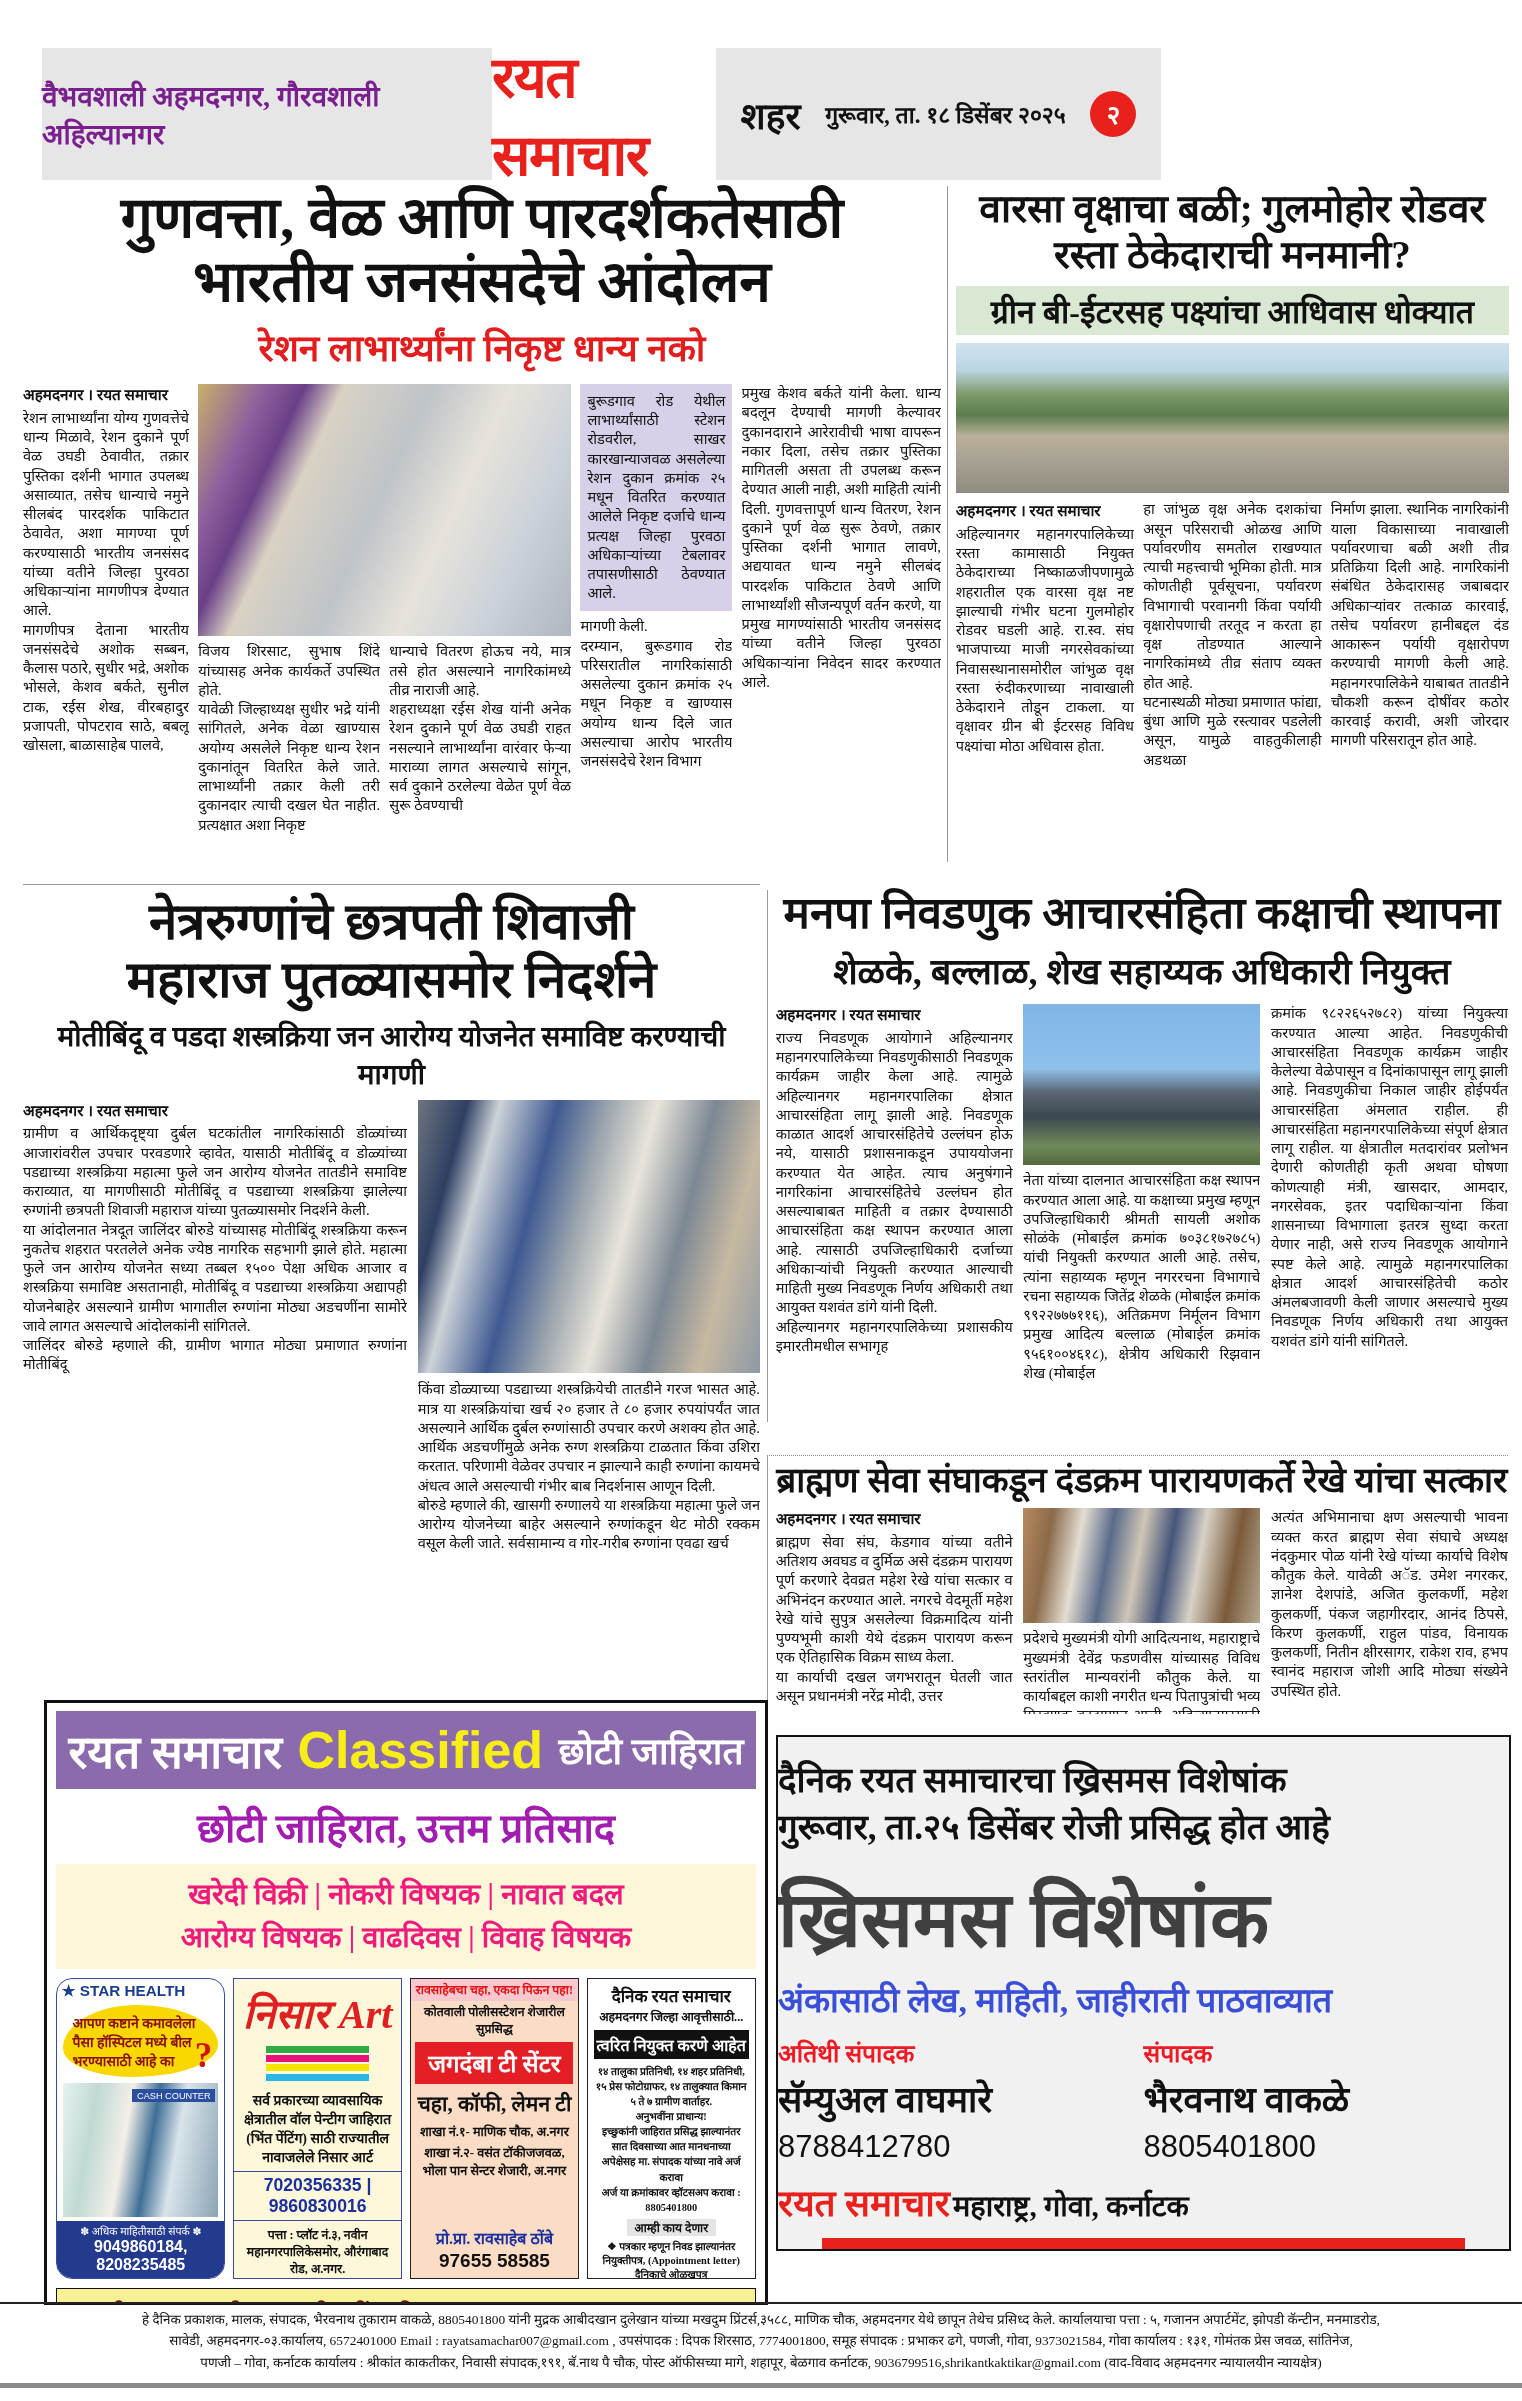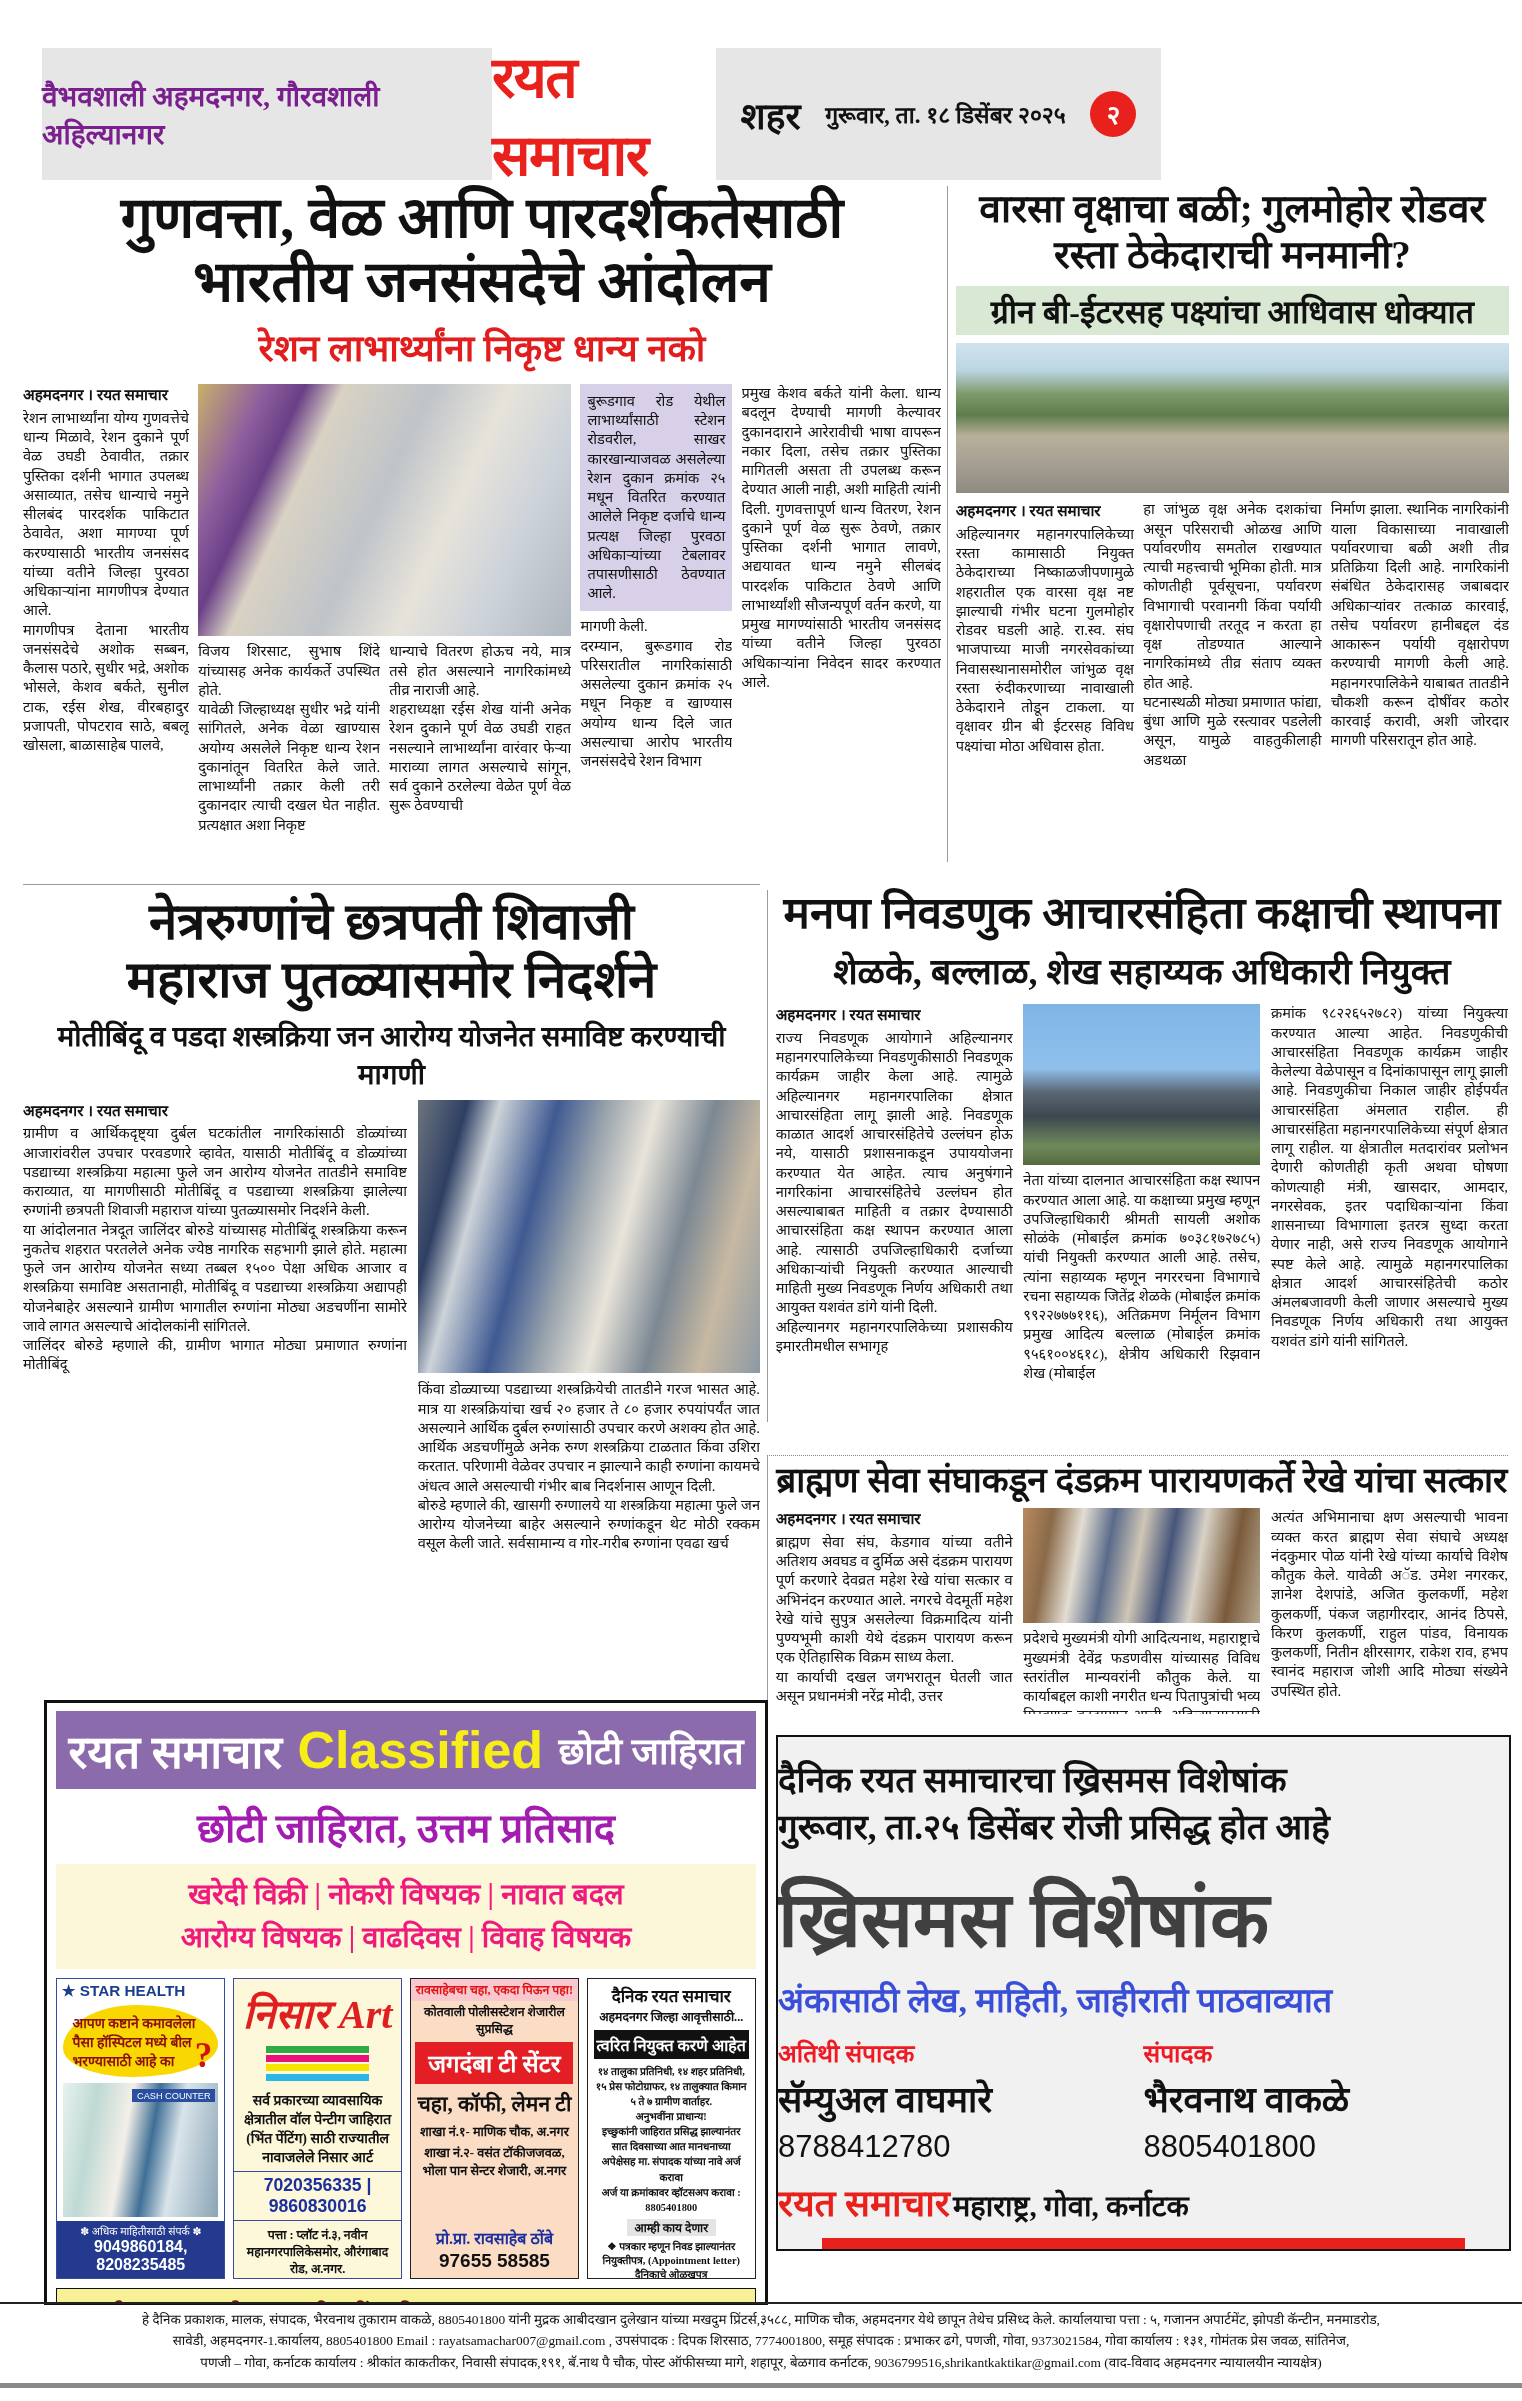--- a/index.html
+++ b/index.html
@@ -84,21 +84,21 @@
               padding:7.7px 9.2px;overflow:hidden;}
   .cl-banner{background:#8c6bad;height:78px;display:flex;align-items:center;justify-content:center;gap:15.3px;}
   .cl-brand{color:#fff;font-weight:bold;font-size:46px;}
   .cl-word{color:#f7ee17;font-weight:bold;font-size:52px;font-family:"Liberation Sans","DejaVu Sans",sans-serif;}
   .cl-small{color:#fff;font-weight:bold;font-size:37px;}
   .cl-tagline{color:#a21caf;font-weight:bold;font-size:40px;text-align:center;margin:10.7px 0 9.2px;}
   .cl-cats{background:#fcf7d9;padding:9.2px 4.6px;text-align:center;color:#f0197c;font-weight:bold;font-size:29px;line-height:1.5;}
   .cl-ads{display:flex;gap:7.7px;height:301px;margin-top:9.2px;}
   .card{flex:1;border:1.5px solid #222;overflow:hidden;background:#fff;}
 
-  .star-card{border-color:#334e9e;display:flex;flex-direction:column;}
+  .star-card{border-color:#334e9e;display:flex;flex-direction:column;border-radius:16px;}
   .star-head{color:#1b3e8f;font-weight:bold;font-size:15.3px;font-family:"Liberation Sans",sans-serif;padding:3.1px 4.6px;}
   .star-blob{background:#f8d800;border-radius:48% 52% 55% 45%/60% 55% 45% 40%;margin:1.5px 6.1px;padding:7.7px 9.2px;
              color:#8a0f0f;font-weight:bold;font-size:14px;position:relative;}
   .star-q{position:absolute;right:6.1px;bottom:1.5px;color:#d11212;font-size:35px;font-weight:bold;}
   .star-photo{flex:1;margin:4.6px 6.1px 3.1px;background:
      linear-gradient(100deg,#e8f2f0 0%,#bfd9d4 20%,#f3efe8 40%,#3f6f96 55%,#d9e4ea 70%,#8aa4b5 100%);position:relative;}
   .cash{position:absolute;right:3.1px;top:6.1px;background:#2a4fa0;color:#fff;font-size:9.2px;padding:1.5px 4.6px;
         font-family:"Liberation Sans",sans-serif;}
   .star-foot{background:#243a8f;color:#fff;text-align:center;padding:3.8px 1.5px;}
   .star-foot .lbl{font-size:10.7px;}
@@ -365,19 +365,19 @@
       <span class="x-brand" data-name="xmas-brand">रयत समाचार</span>
       <span class="x-region" data-name="xmas-regions">महाराष्ट्र, गोवा, कर्नाटक</span>
     </div>
     <div class="x-redband" data-name="xmas-red-banner">जाहीरात पाठविण्यासाठी संपर्क क्रमांक</div>
 
   </section>
 
   <div class="rule-a" data-name="footer-top-rule"></div>
   <footer class="footer" data-name="imprint-footer">
     <div data-name="imprint-line1">हे दैनिक प्रकाशक, मालक, संपादक, भैरवनाथ तुकाराम वाकळे, 8805401800 यांनी मुद्रक आबीदखान दुलेखान यांच्या मखदुम प्रिंटर्स,३५८८, माणिक चौक, अहमदनगर येथे छापून तेथेच प्रसिध्द केले. कार्यालयाचा पत्ता : ५, गजानन अपार्टमेंट, झोपडी कॅन्टीन, मनमाडरोड,</div>
-    <div data-name="imprint-line2">सावेडी, अहमदनगर-1.कार्यालय, 8805401800 Email : rayatsamachar007@gmail.com , उपसंपादक : दिपक शिरसाठ, 7774001800, समूह संपादक : प्रभाकर ढगे, पणजी, गोवा, 9373021584, गोवा कार्यालय : १३१, गोमंतक प्रेस जवळ, सांतिनेज,</div>
+    <div data-name="imprint-line2">सावेडी, अहमदनगर-०३.कार्यालय, 6572401000 Email : rayatsamachar007@gmail.com , उपसंपादक : दिपक शिरसाठ, 7774001800, समूह संपादक : प्रभाकर ढगे, पणजी, गोवा, 9373021584, गोवा कार्यालय : १३१, गोमंतक प्रेस जवळ, सांतिनेज,</div>
     <div data-name="imprint-line3">पणजी – गोवा, कर्नाटक कार्यालय : श्रीकांत काकतीकर, निवासी संपादक,१९१, बॅ.नाथ पै चौक, पोस्ट ऑफीसच्या मागे, शहापूर, बेळगाव कर्नाटक, 9036799516,shrikantkaktikar@gmail.com (वाद-विवाद अहमदनगर न्यायालयीन न्यायक्षेत्र)</div>
   </footer>
   <div class="rule-b" data-name="footer-bottom-rule"></div>
 
 </div>
 
 
 </body></html>

